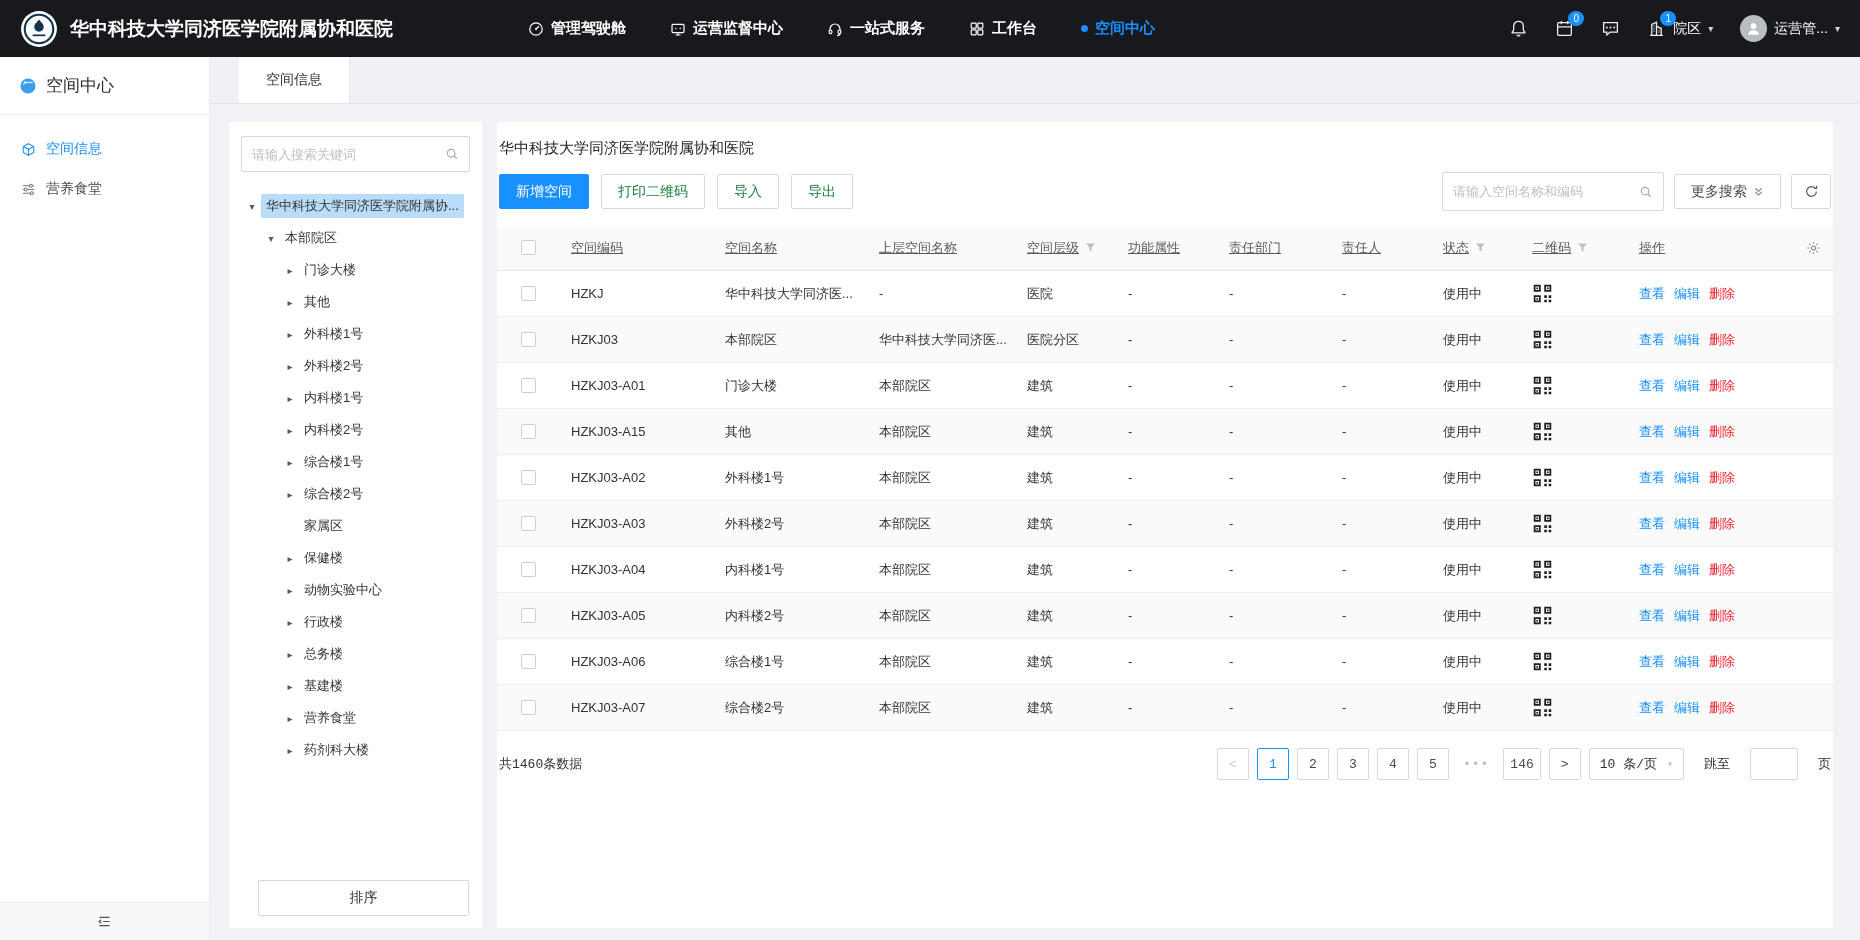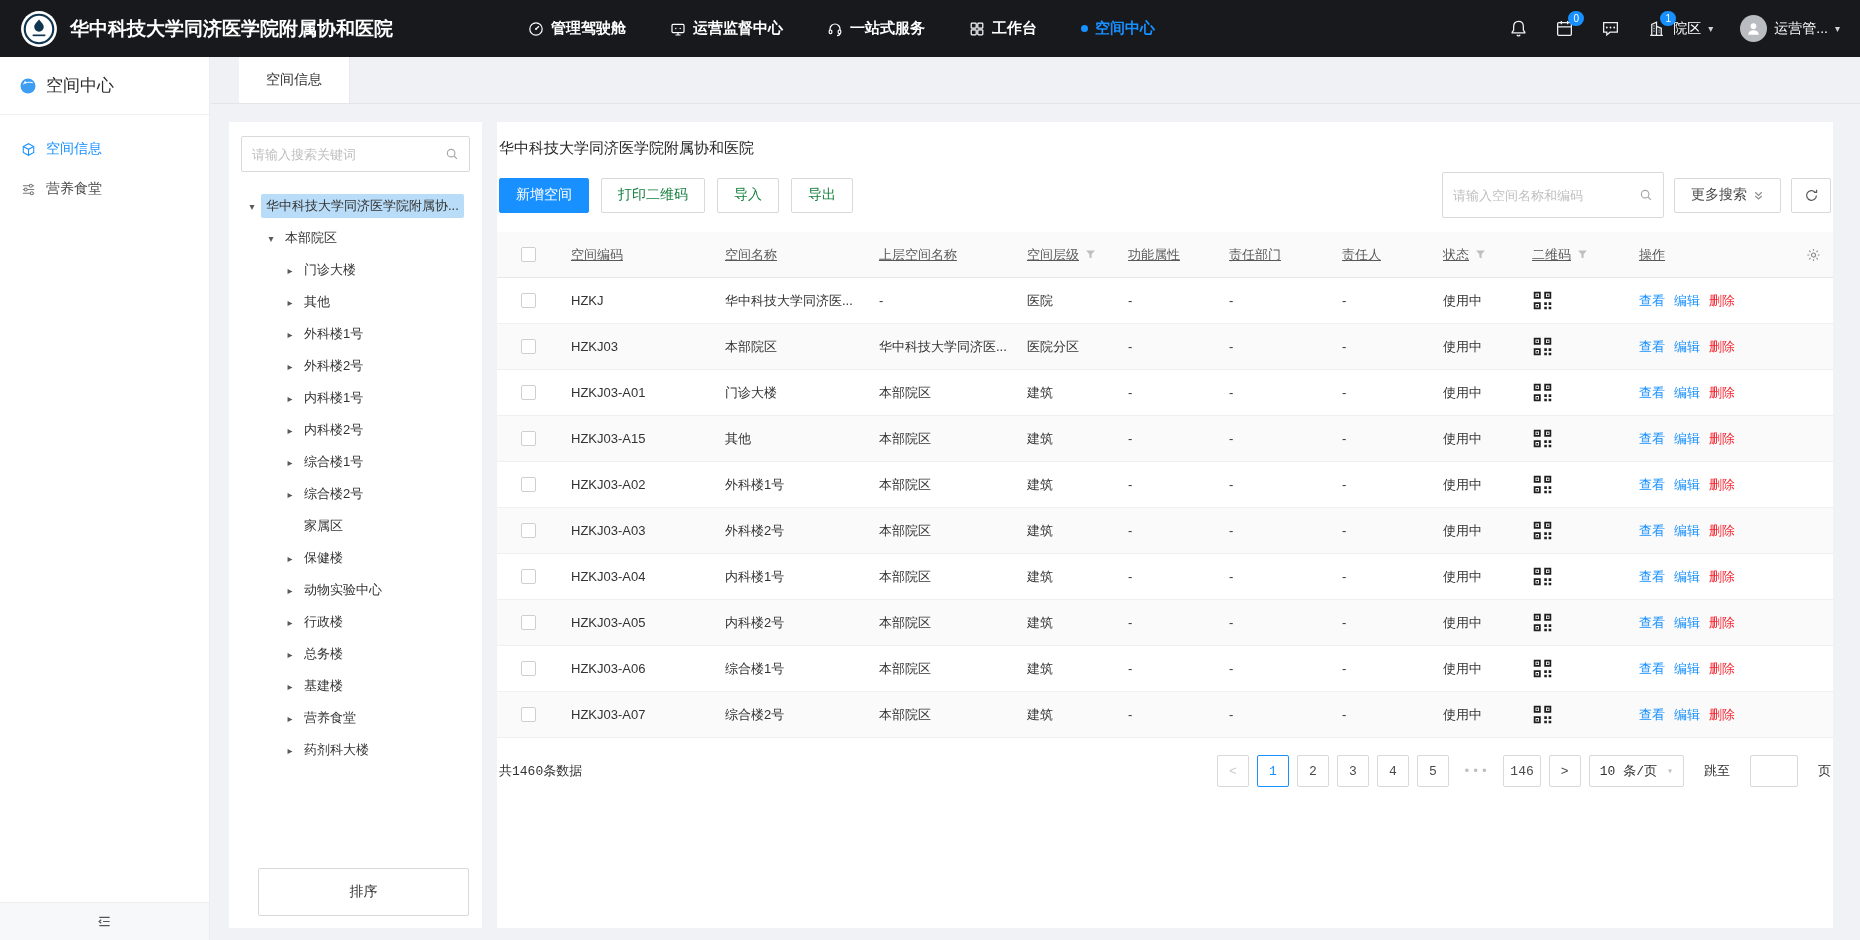--- a/index.html
+++ b/index.html
@@ -58,35 +58,35 @@
   .tree-search { margin:14px 12px 8px; height:36px; border:1px solid #d9d9d9; border-radius:2px;
     display:flex; align-items:center; padding:0 10px; gap:6px; background:#fff; }
   .tree-search input { flex:1; min-width:0; border:none; outline:none; font-size:13px; color:#333; font-family:inherit; background:transparent; }
   .tree-search input::placeholder { color:#bfbfbf; }
   .tree-search .icon { color:#a6a6a6; display:flex; cursor:pointer; }
   .tree-nodes { position:absolute; top:62px; bottom:62px; left:0; right:0; padding:6px 6px; overflow:auto; }
   .tree-node { display:flex; align-items:center; height:32px; font-size:13px; color:#333; cursor:pointer; white-space:nowrap; }
   .tree-arrow { width:18px; text-align:center; color:#595959; font-size:10px; flex:none; }
   .tree-label { padding:3px 5px; border-radius:2px; overflow:hidden; text-overflow:ellipsis; }
   .tree-label.selected { background:#b9ddf8; }
-  .sort-btn { position:absolute; bottom:12px; left:29px; right:13px; height:48px; border:1px solid #d9d9d9;
+  .sort-btn { position:absolute; bottom:12px; left:29px; right:13px; height:36px; border:1px solid #d9d9d9;
     border-radius:2px; background:#fff; display:flex; align-items:center; justify-content:center;
     font-size:14px; color:#333; cursor:pointer; }
 
   
   .main-panel { position:absolute; left:497px; right:27px; top:122px; bottom:12px; background:#fff; overflow:hidden; }
   .main-title { padding:17px 4px 0 2px; font-size:15px; color:#262626; }
   .toolbar { display:flex; align-items:center; margin:14px 2px 14px 2px; }
   .btn { height:35px; padding:0 16px; display:inline-flex; align-items:center; justify-content:center; gap:6px;
     border:1px solid #d9d9d9; border-radius:2px; background:#fff; color:#15803d; font-size:14px; cursor:pointer;
     margin-right:12px; white-space:nowrap; }
   .btn.primary { background:var(--accent); border-color:var(--accent); color:#fff; }
   .toolbar-right { margin-left:auto; display:flex; align-items:center; gap:10px; }
   .toolbar-right .btn { margin-right:0; color:#4a4a4a; }
-  .search-box { width:222px; height:46px; border:1px solid #d9d9d9; border-radius:2px;
+  .search-box { width:222px; height:39px; border:1px solid #d9d9d9; border-radius:2px;
     display:flex; align-items:center; padding:0 10px; gap:6px; background:#fff; }
   .search-box input { flex:1; min-width:0; border:none; outline:none; font-size:13px; font-family:inherit; }
   .search-box input::placeholder { color:#bfbfbf; }
   .search-box .icon { color:#a6a6a6; display:flex; cursor:pointer; }
   .icon-btn { width:40px; height:35px; border:1px solid #d9d9d9; border-radius:2px; background:#fff;
     display:flex; align-items:center; justify-content:center; color:#595959; cursor:pointer; }
   .chev2 { color:#8c8c8c; display:flex; }
 
   
   .thead { display:flex; align-items:center; height:46px; background:#fafafa; border-bottom:1px solid #e8e8e8;

